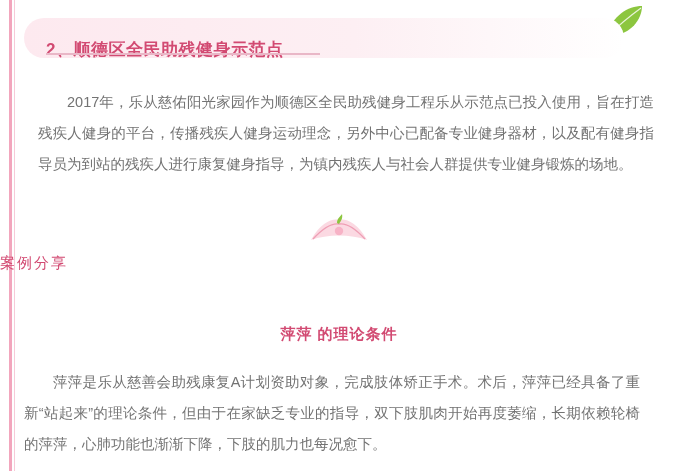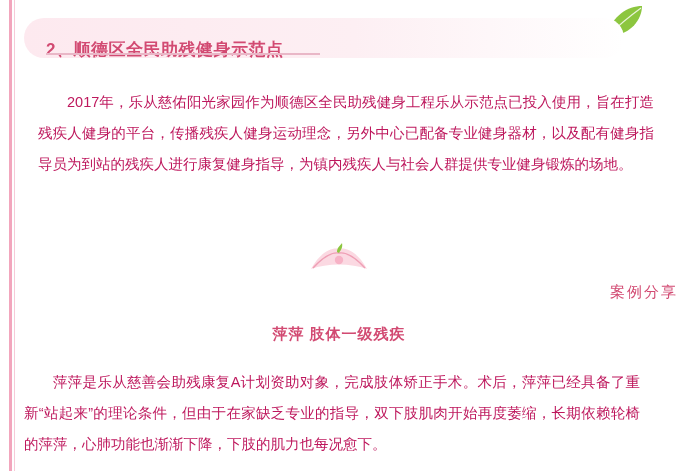--- a/index.html
+++ b/index.html
@@ -77,39 +77,39 @@
     position: absolute;
     left: 22px;
     top: 35px;
     width: 274px;
     height: 2px;
     background: #e9b7c7;
   }
   
   .para {
     position: absolute;
-    color: #be185d;
+    color: #737373;
     font-size: 14.5px;
     line-height: 31px;
     text-align: justify;
     text-justify: inter-ideograph;
   }
   .para-1 {
     left: 38px;
     top: 72px;
     width: 616px;
     text-indent: 2em;
   }
   
   .emblem {
     position: absolute;
     left: 0;
     right: 0;
-    top: 243px;
-    text-align: right;
+    top: 214px;
+    text-align: left;
   }
   .emblem-icon {
     display: block;
     margin: 0 auto 6px auto;
     width: 64px;
     height: 34px;
   }
   .emblem-label {
     display: inline-block;
     font-size: 15px;
@@ -164,17 +164,17 @@
       <svg width="64" height="34" viewBox="0 0 64 34">
         <path d="M4 26 C14 8, 26 4, 32 6 C38 4, 50 8, 60 26 C44 20, 20 20, 4 26 Z" fill="#fbd9e2"></path>
         <path d="M6 25 C18 12, 26 9, 32 10 C38 9, 46 12, 58 25" stroke="#ef9fb5" stroke-width="1.4" fill="none"></path>
         <path d="M30 9 C30 4, 34 2, 35 0 C36 4, 34 7, 32 10 Z" fill="#8cc63f"></path>
         <circle cx="32" cy="17" r="4.2" fill="#f7b2c6"></circle>
       </svg>
     </span>
     <span class="emblem-label">案例分享</span>
   </div>
 
-  <div class="person-title">萍萍  肢体一级残疾</div>
+  <div class="person-title">萍萍  的理论条件</div>
 
   <p class="para para-2">萍萍是乐从慈善会助残康复A计划资助对象，完成肢体矫正手术。术后，萍萍已经具备了重新“站起来”的理论条件，但由于在家缺乏专业的指导，双下肢肌肉开始再度萎缩，长期依赖轮椅的萍萍，心肺功能也渐渐下降，下肢的肌力也每况愈下。</p>
 
 </div>
 
 </body></html>

